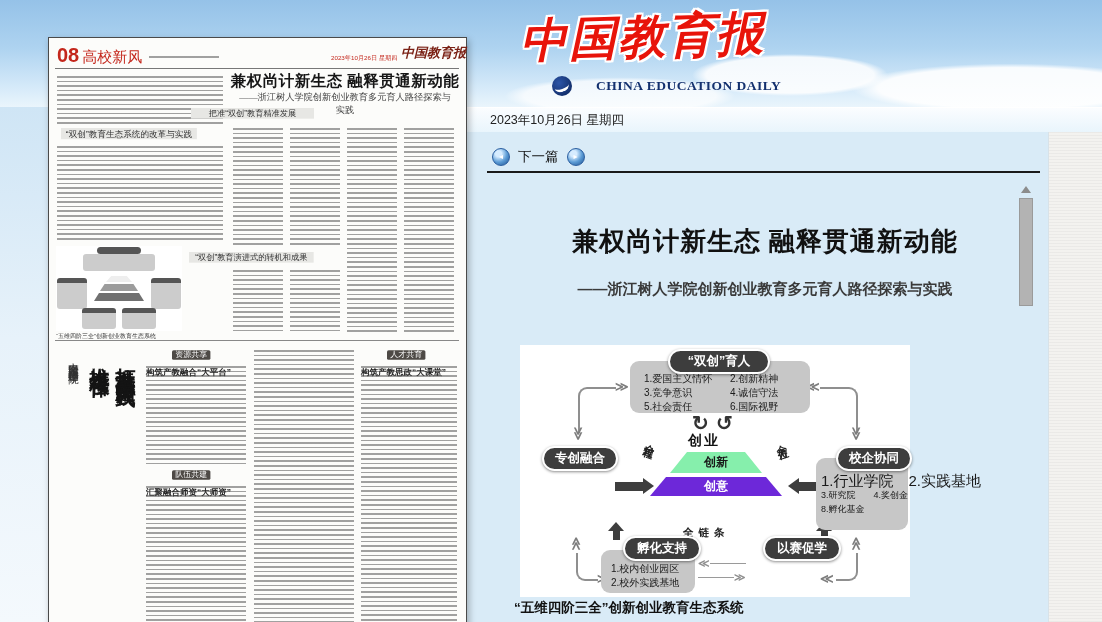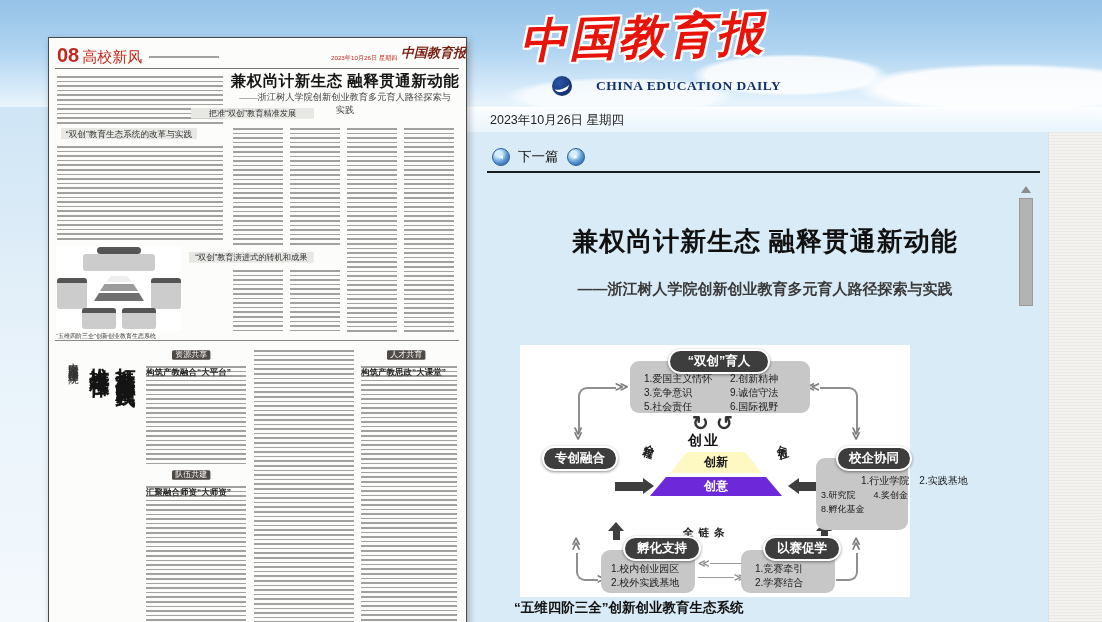--- a/index.html
+++ b/index.html
@@ -141,41 +141,41 @@
 
     <div class="pill" style="left:148px;top:4px;width:78px;">“双创”育人</div>
     <div class="gbox" style="left:96px;top:16px;width:180px;height:52px;margin-left:14px;">
       <div style="position:absolute;left:14px;top:11px;" class="gtxt">
         <div>1.爱国主义情怀</div>
         <div>3.竞争意识</div>
         <div>5.社会责任</div>
       </div>
       <div style="position:absolute;left:100px;top:11px;" class="gtxt">
         <div>2.创新精神</div>
-        <div>9.诚信守法</div>
+        <div>4.诚信守法</div>
         <div>6.国际视野</div>
       </div>
     </div>
 
     <span class="cycle" style="left:172px;top:68px;">↻</span>
     <span class="cycle" style="left:196px;top:68px;">↺</span>
 
     <div class="pill" style="left:22px;top:101px;width:52px;">专创融合</div>
 
     <div class="pill" style="left:316px;top:101px;width:52px;">校企协同</div>
     <div class="gbox" style="left:296px;top:113px;width:92px;height:72px;">
       <div style="position:absolute;left:5px;top:16px;" class="gtxt">
-        <div style="font-size:10px;margin-left:40px;">1.行业学院　2.实践基地</div>
+        <div style="font-size:15px;">1.行业学院　2.实践基地</div>
         <div style="font-size:9px;">3.研究院　　4.奖创金</div>
         <div style="font-size:9px;">8.孵化基金</div>
       </div>
     </div>
 
     <div class="apx" style="left:168px;top:87px;">创业</div>
-    <div class="tier" style="left:150px;top:107px;width:92px;height:21px;line-height:21px;background:#fef9c3;color:#1a1a1a;
+    <div class="tier" style="left:150px;top:107px;width:92px;height:21px;line-height:21px;background:#86efac;color:#1a1a1a;
          clip-path:polygon(17px 0,75px 0,92px 100%,0 100%);">创新</div>
     <div class="tier" style="left:130px;top:132px;width:132px;height:19px;line-height:19px;background:#6d28d9;color:#fff;
          clip-path:polygon(16px 0,116px 0,132px 100%,0 100%);">创意</div>
     <div class="diag" style="left:126px;top:92px;transform:rotate(18deg);">全过程</div>
     <div class="diag" style="left:252px;top:92px;transform:rotate(-18deg);">全方位</div>
     <div class="chain" style="left:163px;top:181px;">全链条</div>
 
     <div class="arrR" style="left:95px;top:133px;">
       <span class="bar" style="width:28px;"></span>
         <span class="headR"></span>
@@ -209,26 +209,20 @@
     <span class="chev" style="left:300px;top:227px;">≪</span>
 
     <div class="pill" style="left:103px;top:191px;width:54px;">孵化支持</div>
     <div class="gbox" style="left:81px;top:205px;width:94px;height:43px;">
       <div style="position:absolute;left:10px;top:12px;" class="gtxt">
         <div>1.校内创业园区</div>
         <div>2.校外实践基地</div>
       </div>
     </div>
     <div class="pill" style="left:243px;top:191px;width:54px;">以赛促学</div>
-    <div class="gbox" style="left:221px;top:205px;width:94px;height:43px;">
-      <div style="position:absolute;left:14px;top:12px;" class="gtxt">
-        <div>1.竞赛牵引</div>
-        <div>2.学赛结合</div>
-      </div>
-    </div>
 
     <div class="xline" style="left:178px;top:212px;">
         <span>≪</span>
         <span class="ln"></span>
       </div>
     <div class="xline" style="left:178px;top:226px;">
         <span class="ln"></span>
         <span>≫</span>
       </div>
   </div>

